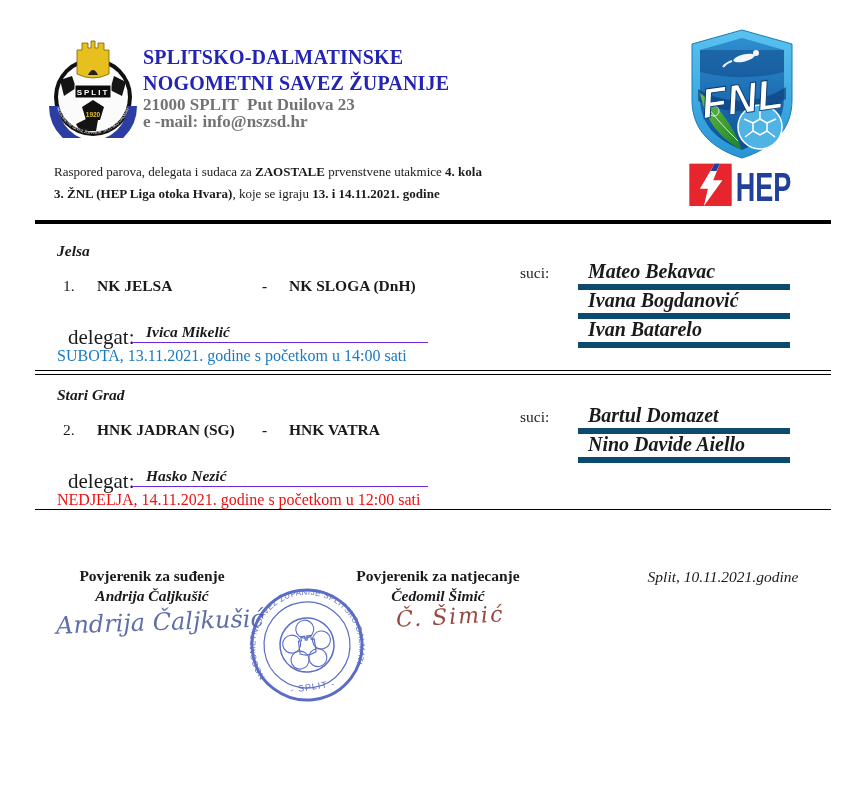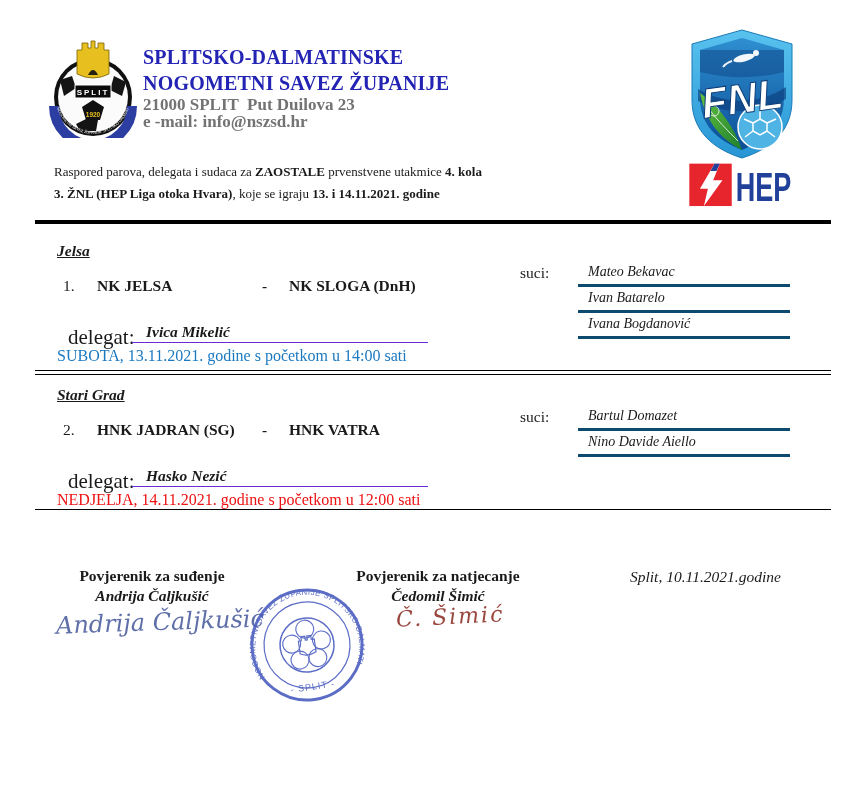--- a/index.html
+++ b/index.html
@@ -23,49 +23,49 @@
 
   
   #rule-thick{left:35px;top:220px;width:796px;height:4px;background:#000;}
   #rule-double{left:35px;top:370px;width:796px;height:3px;border-top:1px solid #000;border-bottom:1px solid #000;}
   #rule-single{left:35px;top:509px;width:796px;height:0;border-top:1px solid #000;}
 
   
   .match-sec{left:0;width:864px;height:144px;}
   #match-1{top:228px;}
   #match-2{top:372px;}
-  .venue{position:absolute;left:57px;top:14px;font-size:15.5px;font-weight:bold;font-style:italic;text-decoration:underline;}
+  .venue{position:absolute;left:57px;top:14px;font-size:15.5px;font-weight:bold;font-style:italic;}
   .pair-row{position:absolute;left:0;top:49px;width:864px;height:20px;font-size:15.5px;}
   .pair-row .num{position:absolute;left:63px;}
   .pair-row .home{position:absolute;left:97px;font-weight:bold;}
   .pair-row .dash{position:absolute;left:262px;font-weight:bold;}
   .pair-row .away{position:absolute;left:289px;font-weight:bold;}
   .suci-label{position:absolute;left:520px;top:36px;font-size:15.5px;}
   .refs{position:absolute;left:578px;top:33px;width:212px;}
-  .ref{height:23px;line-height:21px;border-bottom:3px solid #0c4a6e;padding-left:10px;
-       font-weight:normal;font-style:italic;font-size:14px;}
+  .ref{height:23px;line-height:21px;border-bottom:6px solid #0c4a6e;padding-left:10px;
+       font-weight:bold;font-style:italic;font-size:20px;}
   .delegat-label{position:absolute;left:68px;top:97px;font-size:21px;}
   .delegat-line{position:absolute;left:132px;top:95px;width:296px;height:19px;border-bottom:1px solid #6d28d9;}
   .delegat-name{padding-left:14px;font-weight:bold;font-style:italic;font-size:15.5px;}
   .schedule{position:absolute;left:57px;top:119px;font-size:16px;}
   .sched-blue{color:#1b79c0;}
   .sched-red{color:#ee1111;}
 
   
   .f-block{text-align:center;}
   #f-left{left:46px;top:566px;width:212px;}
   #f-right{left:332px;top:566px;width:212px;}
   .f-title{font-size:15.5px;font-weight:bold;line-height:20px;}
   .f-name{font-size:15.5px;font-weight:bold;font-style:italic;line-height:20px;}
   #sig-left{left:56px;top:608px;width:210px;font-family:"DejaVu Serif",serif;font-style:italic;
             font-size:24px;color:#5f6fa8;transform:rotate(-2deg);}
   #sig-right{left:396px;top:604px;font-family:"DejaVu Serif",serif;font-style:italic;
              font-size:22px;color:#99473f;letter-spacing:2px;transform:rotate(-3deg);}
   #stamp{left:248px;top:584px;width:118px;height:122px;transform:rotate(-8deg);opacity:.88;}
-  #place-date{left:630px;top:568px;width:186px;text-align:left;font-style:italic;font-size:15.5px;}
+  #place-date{left:630px;top:568px;width:186px;text-align:center;font-style:italic;font-size:15.5px;}
 </style>
 </head>
 <body>
 
 <div class="abs" id="club-logo">
   <svg width="94" height="100" viewBox="0 0 94 100">
     <circle cx="47" cy="59" r="39" fill="#101010"></circle>
     <circle cx="47" cy="59" r="35" fill="#fbfbfb"></circle>
     <polygon points="14,42 26,38 30,50 18,58" fill="#141414"></polygon>
     <polygon points="68,38 80,44 76,58 64,52" fill="#141414"></polygon>
@@ -147,22 +147,22 @@
   <div class="venue">Jelsa</div>
   <div class="pair-row">
     <span class="num">1.</span>
     <span class="home">NK JELSA</span>
     <span class="dash">-</span>
     <span class="away">NK SLOGA (DnH)</span>
   </div>
   <div class="suci-label">suci:</div>
   <div class="refs">
     <div class="ref">Mateo Bekavac</div>
+    <div class="ref">Ivana Bogdanović</div>
     <div class="ref">Ivan Batarelo</div>
-    <div class="ref">Ivana Bogdanović</div>
   </div>
   <div class="delegat-label">delegat:</div>
   <div class="delegat-line">
     <span class="delegat-name">Ivica Mikelić</span>
   </div>
   <div class="schedule sched-blue">SUBOTA, 13.11.2021. godine s početkom u 14:00 sati</div>
 </section>
 
 <section class="abs match-sec" id="match-2">
   <div class="venue">Stari Grad</div>

